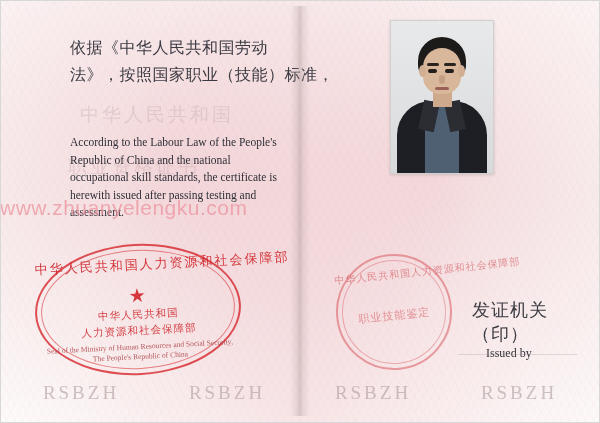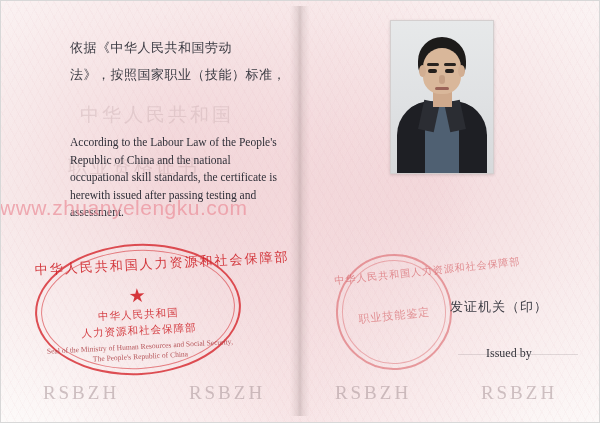--- a/index.html
+++ b/index.html
@@ -85,21 +85,21 @@
     pointer-events: none;
   }
 
   
   .cn-block {
     position: absolute;
     left: 62px;
     top: 28px;
     width: 208px;
     font-family: "DejaVu Sans", sans-serif;
-    font-size: 13px;
+    font-size: 16px;
     line-height: 27px;
     color: #3a3a42;
     letter-spacing: 0.5px;
   }
   .cn-line { white-space: nowrap; }
   .cn-indent { padding-left: 26px; }
 
   .en-block {
     position: absolute;
     left: 62px;
@@ -328,25 +328,25 @@
     width: 100%;
     text-align: center;
     color: rgba(210,80,86,0.55);
     font-family: "DejaVu Sans", sans-serif;
     font-size: 11px;
     letter-spacing: 1px;
   }
 
   .issuer-cn {
     position: absolute;
-    left: 142px;
+    left: 164px;
     top: 292px;
     color: #3c3c44;
     font-family: "DejaVu Sans", sans-serif;
-    font-size: 13px;
+    font-size: 18px;
     letter-spacing: 1px;
   }
   .issuer-en {
     position: absolute;
     left: 170px;
     top: 340px;
     color: #33333b;
     font-family: "Liberation Serif", serif;
     font-size: 12px;
     margin-left: 8px;

